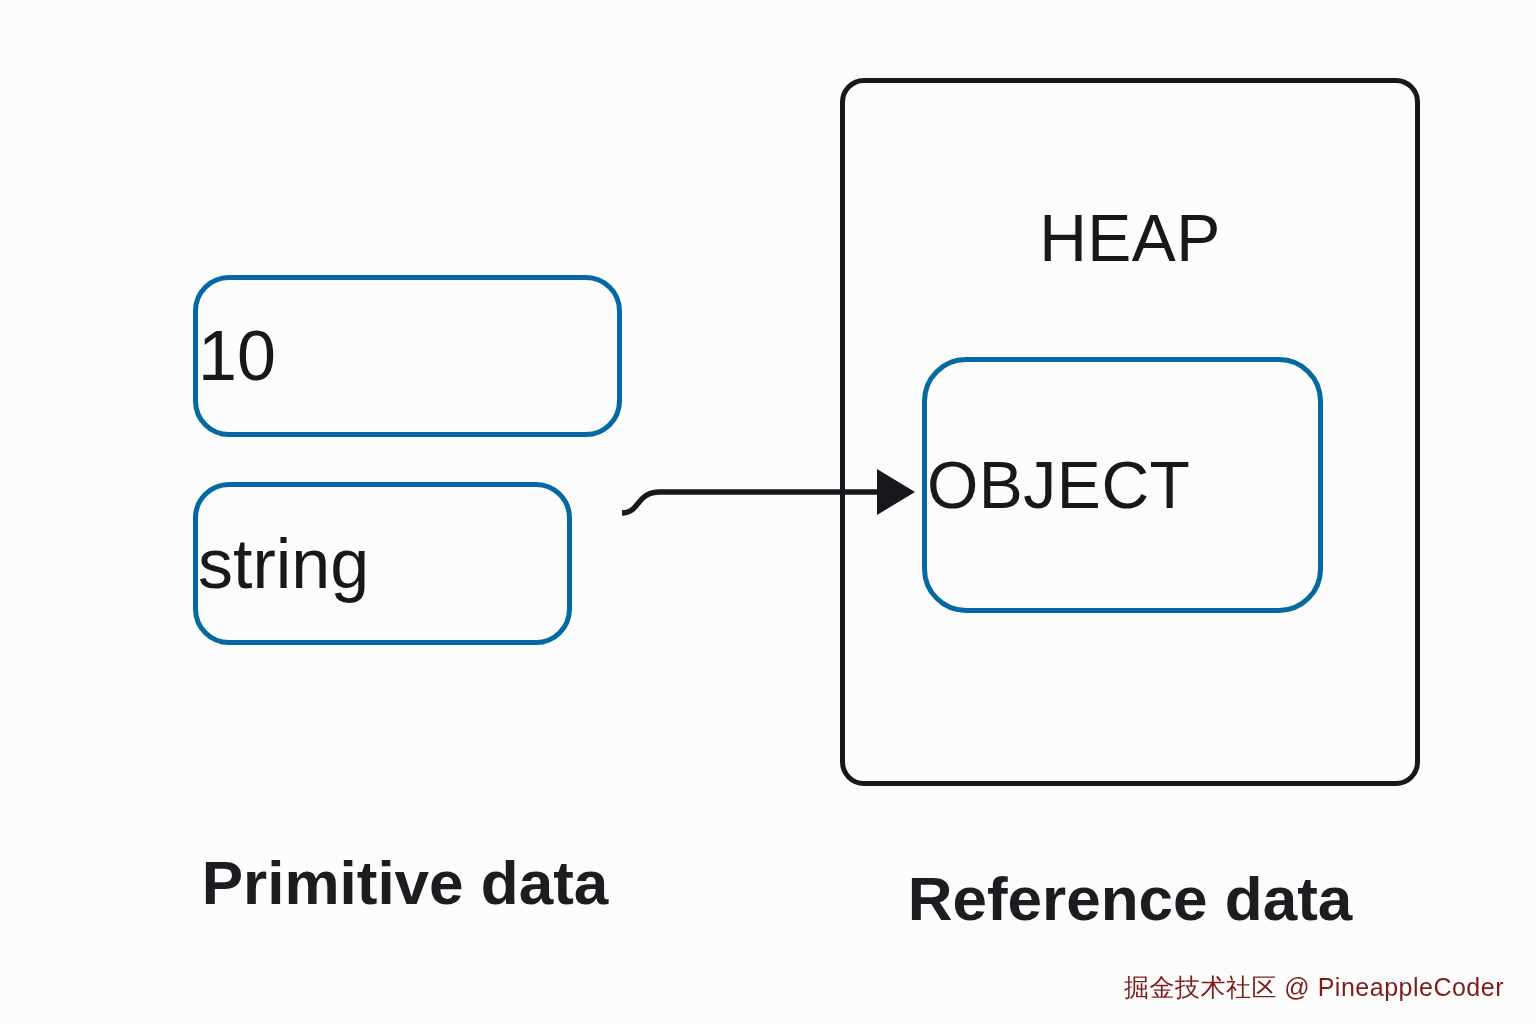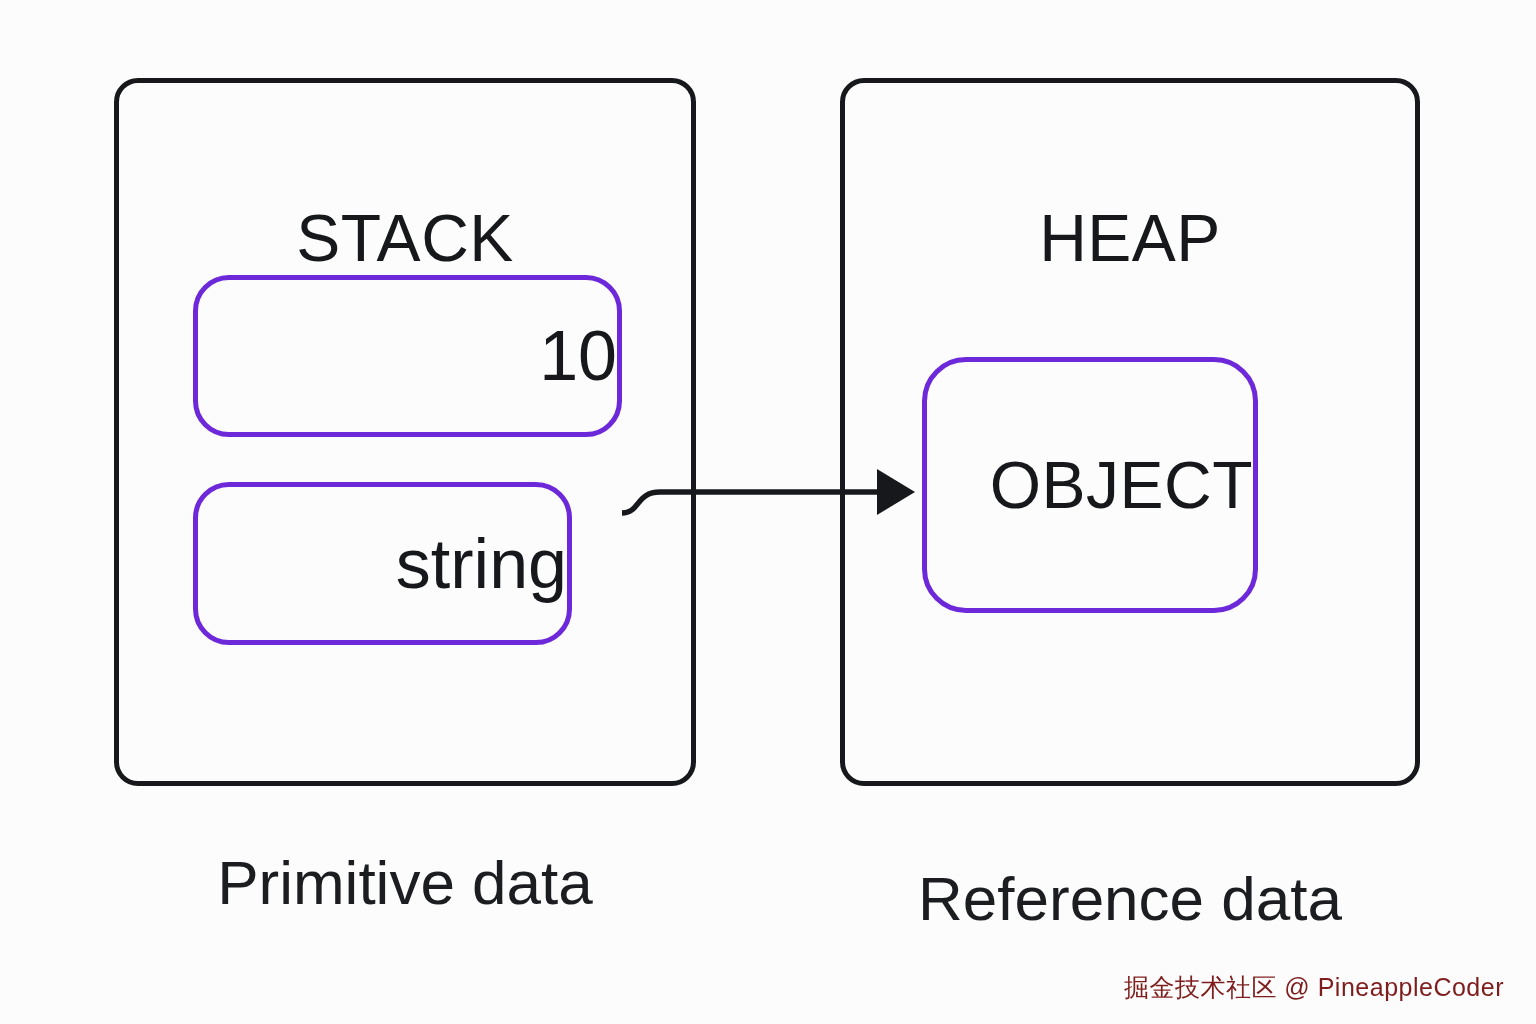--- a/index.html
+++ b/index.html
@@ -56,24 +56,24 @@
     color: #16181c;
     white-space: nowrap;
   }
   #stack-region .region-title { top: 122px; }
   #heap-region  .region-title { top: 122px; }
 
   
   .cell {
     position: absolute;
     box-sizing: border-box;
-    border: 5px solid #6d28d9;
+    border: 5px solid #0369a1;
     display: flex;
     align-items: center;
-    justify-content: flex-end;
+    justify-content: flex-start;
     background: transparent;
     white-space: nowrap;
   }
   .cell-label {
     font-size: 70px;
     font-weight: 400;
     line-height: 1;
     color: #16181c;
   }
 
@@ -87,21 +87,21 @@
   #cell-primitive-string {
     left: 193px;
     top: 482px;
     width: 379px;
     height: 163px;
     border-radius: 36px;
   }
   #cell-heap-object {
     left: 922px;
     top: 357px;
-    width: 336px;
+    width: 401px;
     height: 256px;
     border-radius: 44px;
   }
   #cell-heap-object .cell-label {
     font-size: 66px;
     letter-spacing: 0.5px;
   }
 
   
   #connector-svg {
@@ -112,21 +112,21 @@
     height: 1024px;
     pointer-events: none;
     overflow: visible;
   }
 
   
   .caption {
     position: absolute;
     text-align: center;
     font-size: 62px;
-    font-weight: 400;
+    font-weight: 700;
     line-height: 1;
     color: #1b1d21;
     white-space: nowrap;
   }
   #caption-primitive {
     left: 114px;
     top: 852px;
     width: 582px;
   }
   #caption-reference {
@@ -146,23 +146,20 @@
     color: #7f1d1d;
     letter-spacing: 0.5px;
     white-space: nowrap;
   }
 </style>
 </head>
 <body>
 
 <div id="stage">
 
-  <div class="region" id="stack-region">
-    <div class="region-title">STACK</div>
-  </div>
 
   <div class="region" id="heap-region">
     <div class="region-title">HEAP</div>
   </div>
 
   <div class="cell" id="cell-primitive-number">
     <span class="cell-label">10</span>
   </div>
 
   <div class="cell" id="cell-primitive-string">

